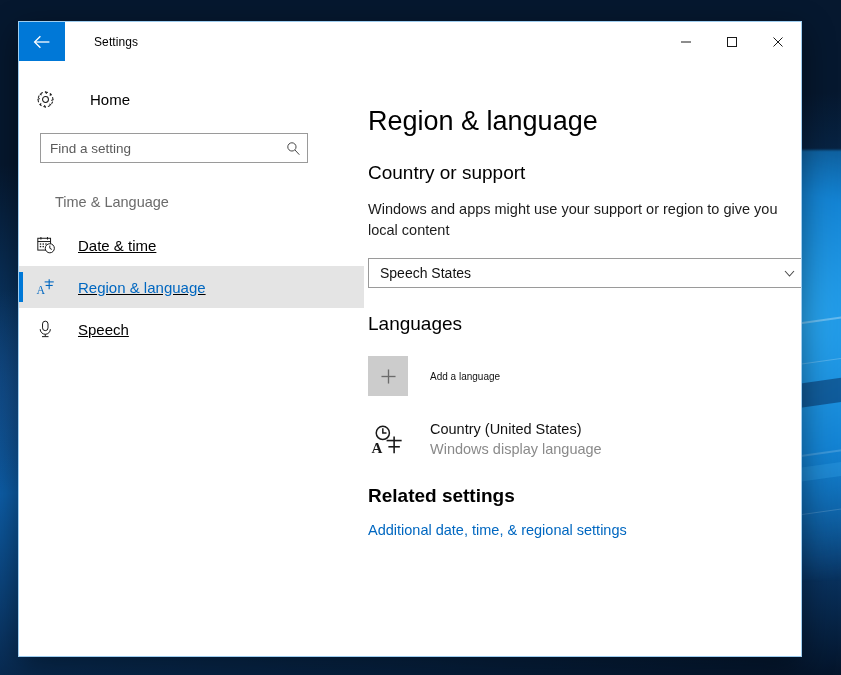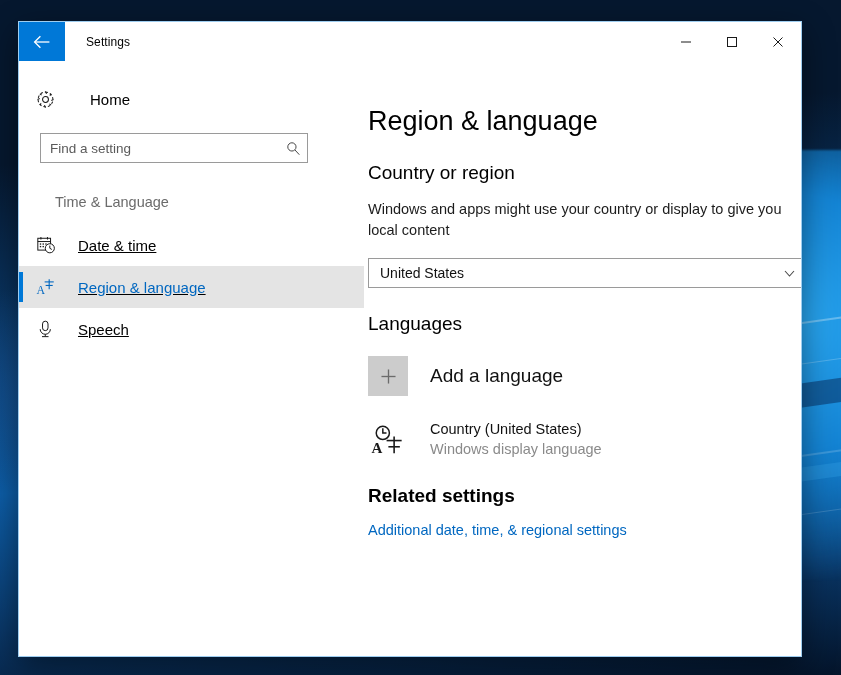--- a/index.html
+++ b/index.html
@@ -87,21 +87,21 @@
     align-items: center;
     justify-content: center;
     cursor: pointer;
     border: none;
     padding: 0;
   }
   #back-button svg { display:block; }
   #window-title {
     display: flex;
     align-items: center;
-    padding-left: 21px;
+    padding-left: 29px;
     font-size: 12px;
     color: #000000;
     letter-spacing: .1px;
   }
   #window-controls {
     margin-left: auto;
     display: flex;
     align-items: stretch;
   }
   .win-ctrl {
@@ -268,21 +268,21 @@
   #add-language-tile {
     width: 40px;
     height: 40px;
     background: #cccccc;
     display: flex;
     align-items: center;
     justify-content: center;
     flex: 0 0 40px;
   }
   #add-language-label {
-    font-size: 19px;
+    font-size: 10px;
     color: #111;
     padding-left: 22px;
   }
 
   #language-row {
     display: flex;
     align-items: center;
     margin: 21px 0 0 4px;
     cursor: pointer;
     width: 330px;
@@ -452,25 +452,25 @@
           <span class="nav-label">Speech</span>
         </div>
 
       </div>
     </div>
 
     <div id="content">
 
       <h1 id="page-title">Region &amp; language</h1>
 
-      <h2 class="section-head">Country or region</h2>
-      <p class="body-text">Windows and apps might use your country or display to give you local content</p>
+      <h2 class="section-head">Country or support</h2>
+      <p class="body-text">Windows and apps might use your support or region to give you local content</p>
 
       <div id="country-select-wrap">
-        <span id="country-select-value">United States</span>
+        <span id="country-select-value">Speech States</span>
         <span id="country-chevron">
           <svg width="11" height="8" viewBox="0 0 11 8">
             <path d="M1 1 L5.5 6 L10 1" fill="none" stroke="#4a4a4a" stroke-width="1.1"></path>
           </svg>
         </span>
       </div>
 
       <h2 class="section-head">Languages</h2>
 
       <div id="add-language-row">

